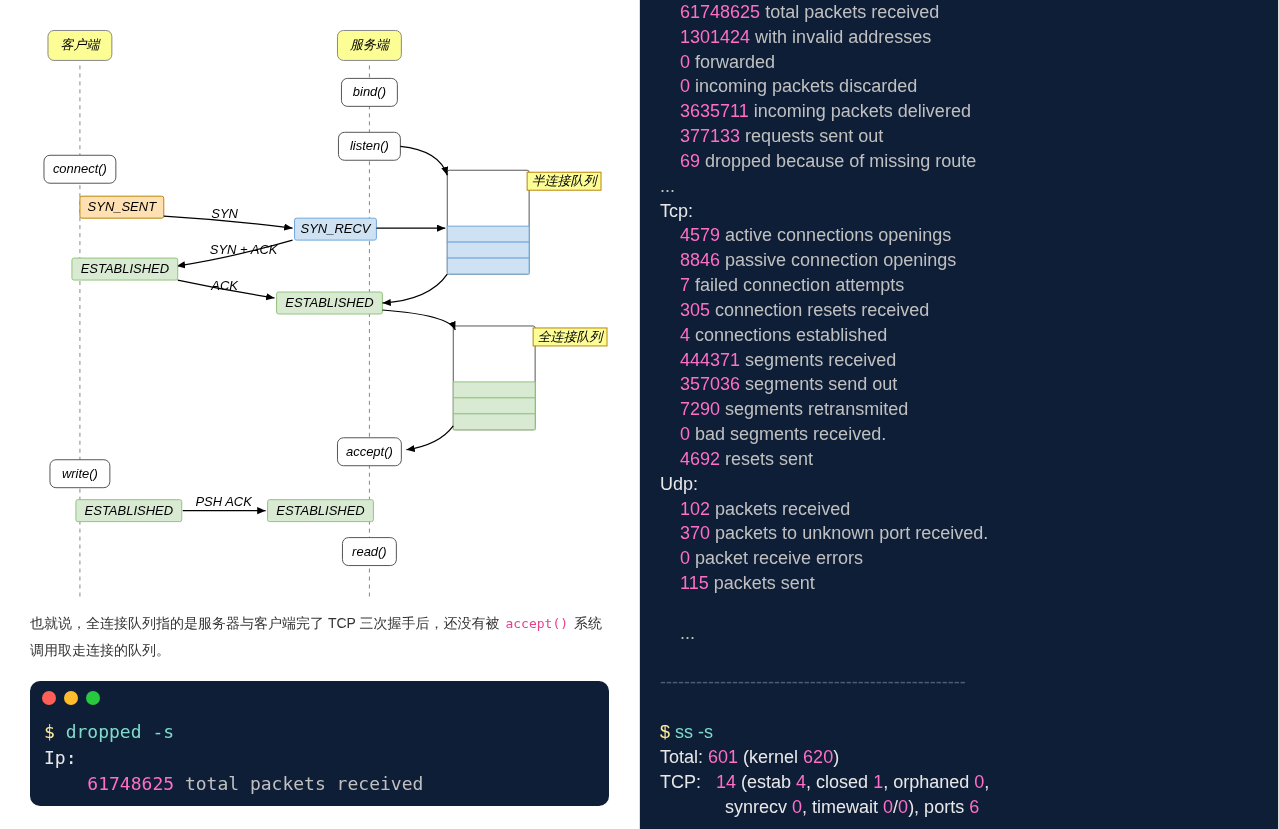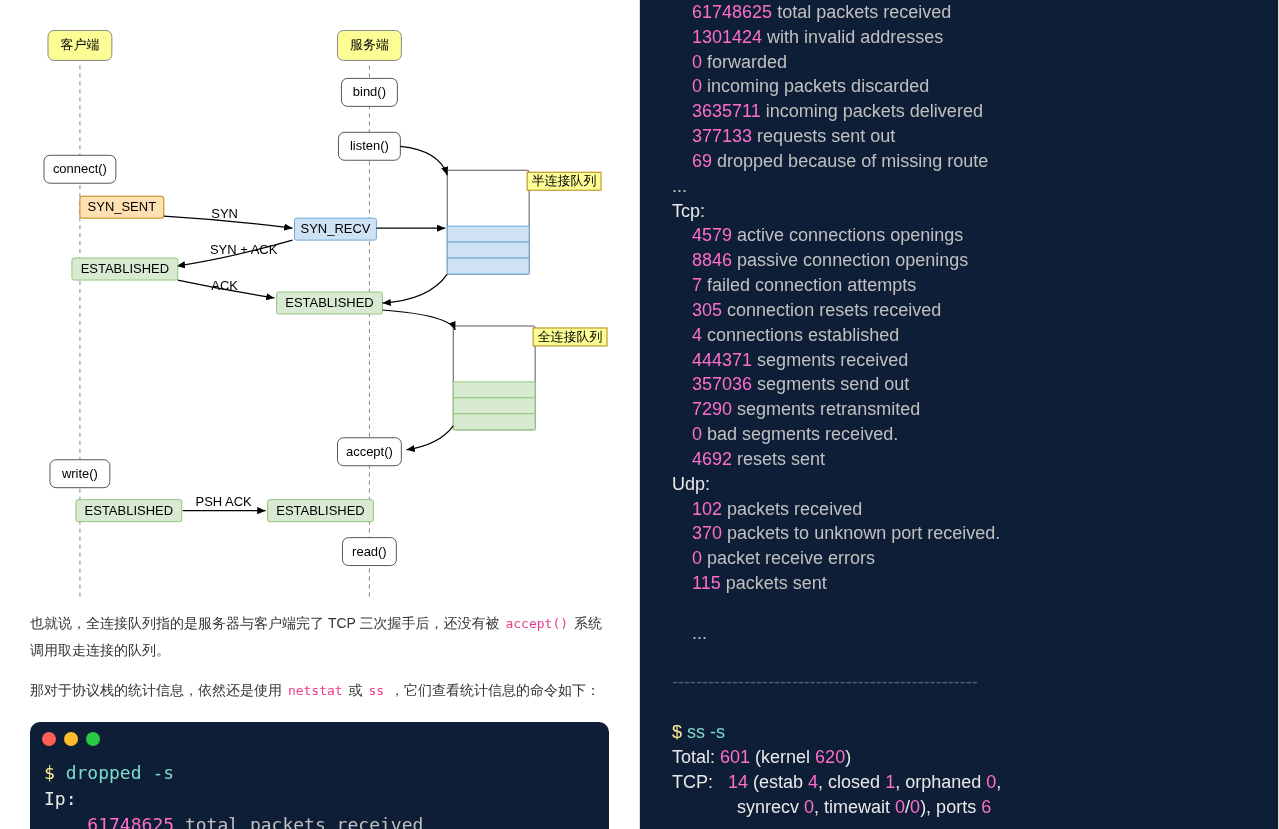--- a/index.html
+++ b/index.html
@@ -15,21 +15,21 @@
   }
   .col {
     border-right: 1px solid #ddd;
     overflow: hidden;
     position: relative;
   }
   .col-left { width: 640px; padding: 20px 30px 0 30px; }
   .col-right { width: 639px; padding: 0; background: #0e1e36; }
 
   
-  .diagram { width: 100%; height: 580px; }
+  .diagram { width: 100%; height: 580px; font-style: italic; }
   .diagram svg { width: 100%; height: 100%; }
 
   .prose { font-size: 14px; line-height: 1.9; color: #333; margin-top: 10px; }
   .prose p { margin-bottom: 14px; margin-top: 8px; }
   .code-inline {
     color: #e83e8c;
     font-family: "SFMono-Regular", Consolas, monospace;
     font-size: 13px;
     padding: 0 2px;
   }
@@ -56,21 +56,21 @@
   .dot.green { background: #27c93f; }
   .term-body { padding: 4px 14px 8px 14px; white-space: pre; font-size: 18px; }
 
   .tok-prompt { color: #ffeb95; }
   .tok-cmd    { color: #7fdbca; }
   .tok-key    { color: #e8e8e8; }
   .tok-num    { color: #ff6ec7; }
   .tok-txt    { color: #c0c0c0; }
   .tok-dash   { color: #515e72; }
 
-  .col-right .term-body { padding: 0 32px; font-size: 18px; line-height: 1.38; }
+  .col-right .term-body { padding: 0 20px; font-size: 18px; line-height: 1.38; }
   .node-yellow { fill: #fdfd96; stroke: #888; }
   .node-orange { fill: #ffe0b2; stroke: #b8860b; }
   .node-blue  { fill: #cfe2f3; stroke: #6fa8dc; }
   .node-green { fill: #d9ead3; stroke: #93c47d; }
   .node-white { fill: #fff; stroke: #555; }
   .queue-box  { fill: #fff; stroke: #555; }
   .queue-row-blue  { fill: #cfe2f3; stroke: #6fa8dc; }
   .queue-row-green { fill: #d9ead3; stroke: #93c47d; }
   .queue-label { fill: #fdfd96; stroke: #b8860b; }
   .svgtext { font-family: sans-serif; font-size: 13px; fill: #000; }
@@ -162,23 +162,20 @@
       <text class="svgtext" x="194" y="486" text-anchor="middle">PSH ACK</text>
 
       <rect class="node-white" x="313" y="518" width="54" height="28" rx="6"></rect>
       <text class="svgtext" x="340" y="536" text-anchor="middle">read()</text>
     </svg>
   </div>
 
   <div class="prose">
     <p>
       <span>也就说，全连接队列指的是服务器与客户端完了 TCP 三次握手后，还没有被 </span><span class="code-inline">accept()</span><span> 系统调用取走连接的队列。</span>
-    </p>
-    <p>
-      <span>那对于协议栈的统计信息，依然还是使用 </span><span class="code-inline">netstat</span><span> 或 </span><span class="code-inline">ss</span><span> ，它们查看统计信息的命令如下：</span>
     </p>
   </div>
 
   <div class="term">
     <div class="term-header">
       <div class="dot red"></div>
       <div class="dot yellow"></div>
       <div class="dot green"></div>
     </div>
     <div class="term-body"><span class="tok-prompt">$</span> <span class="tok-cmd">dropped -s</span>

